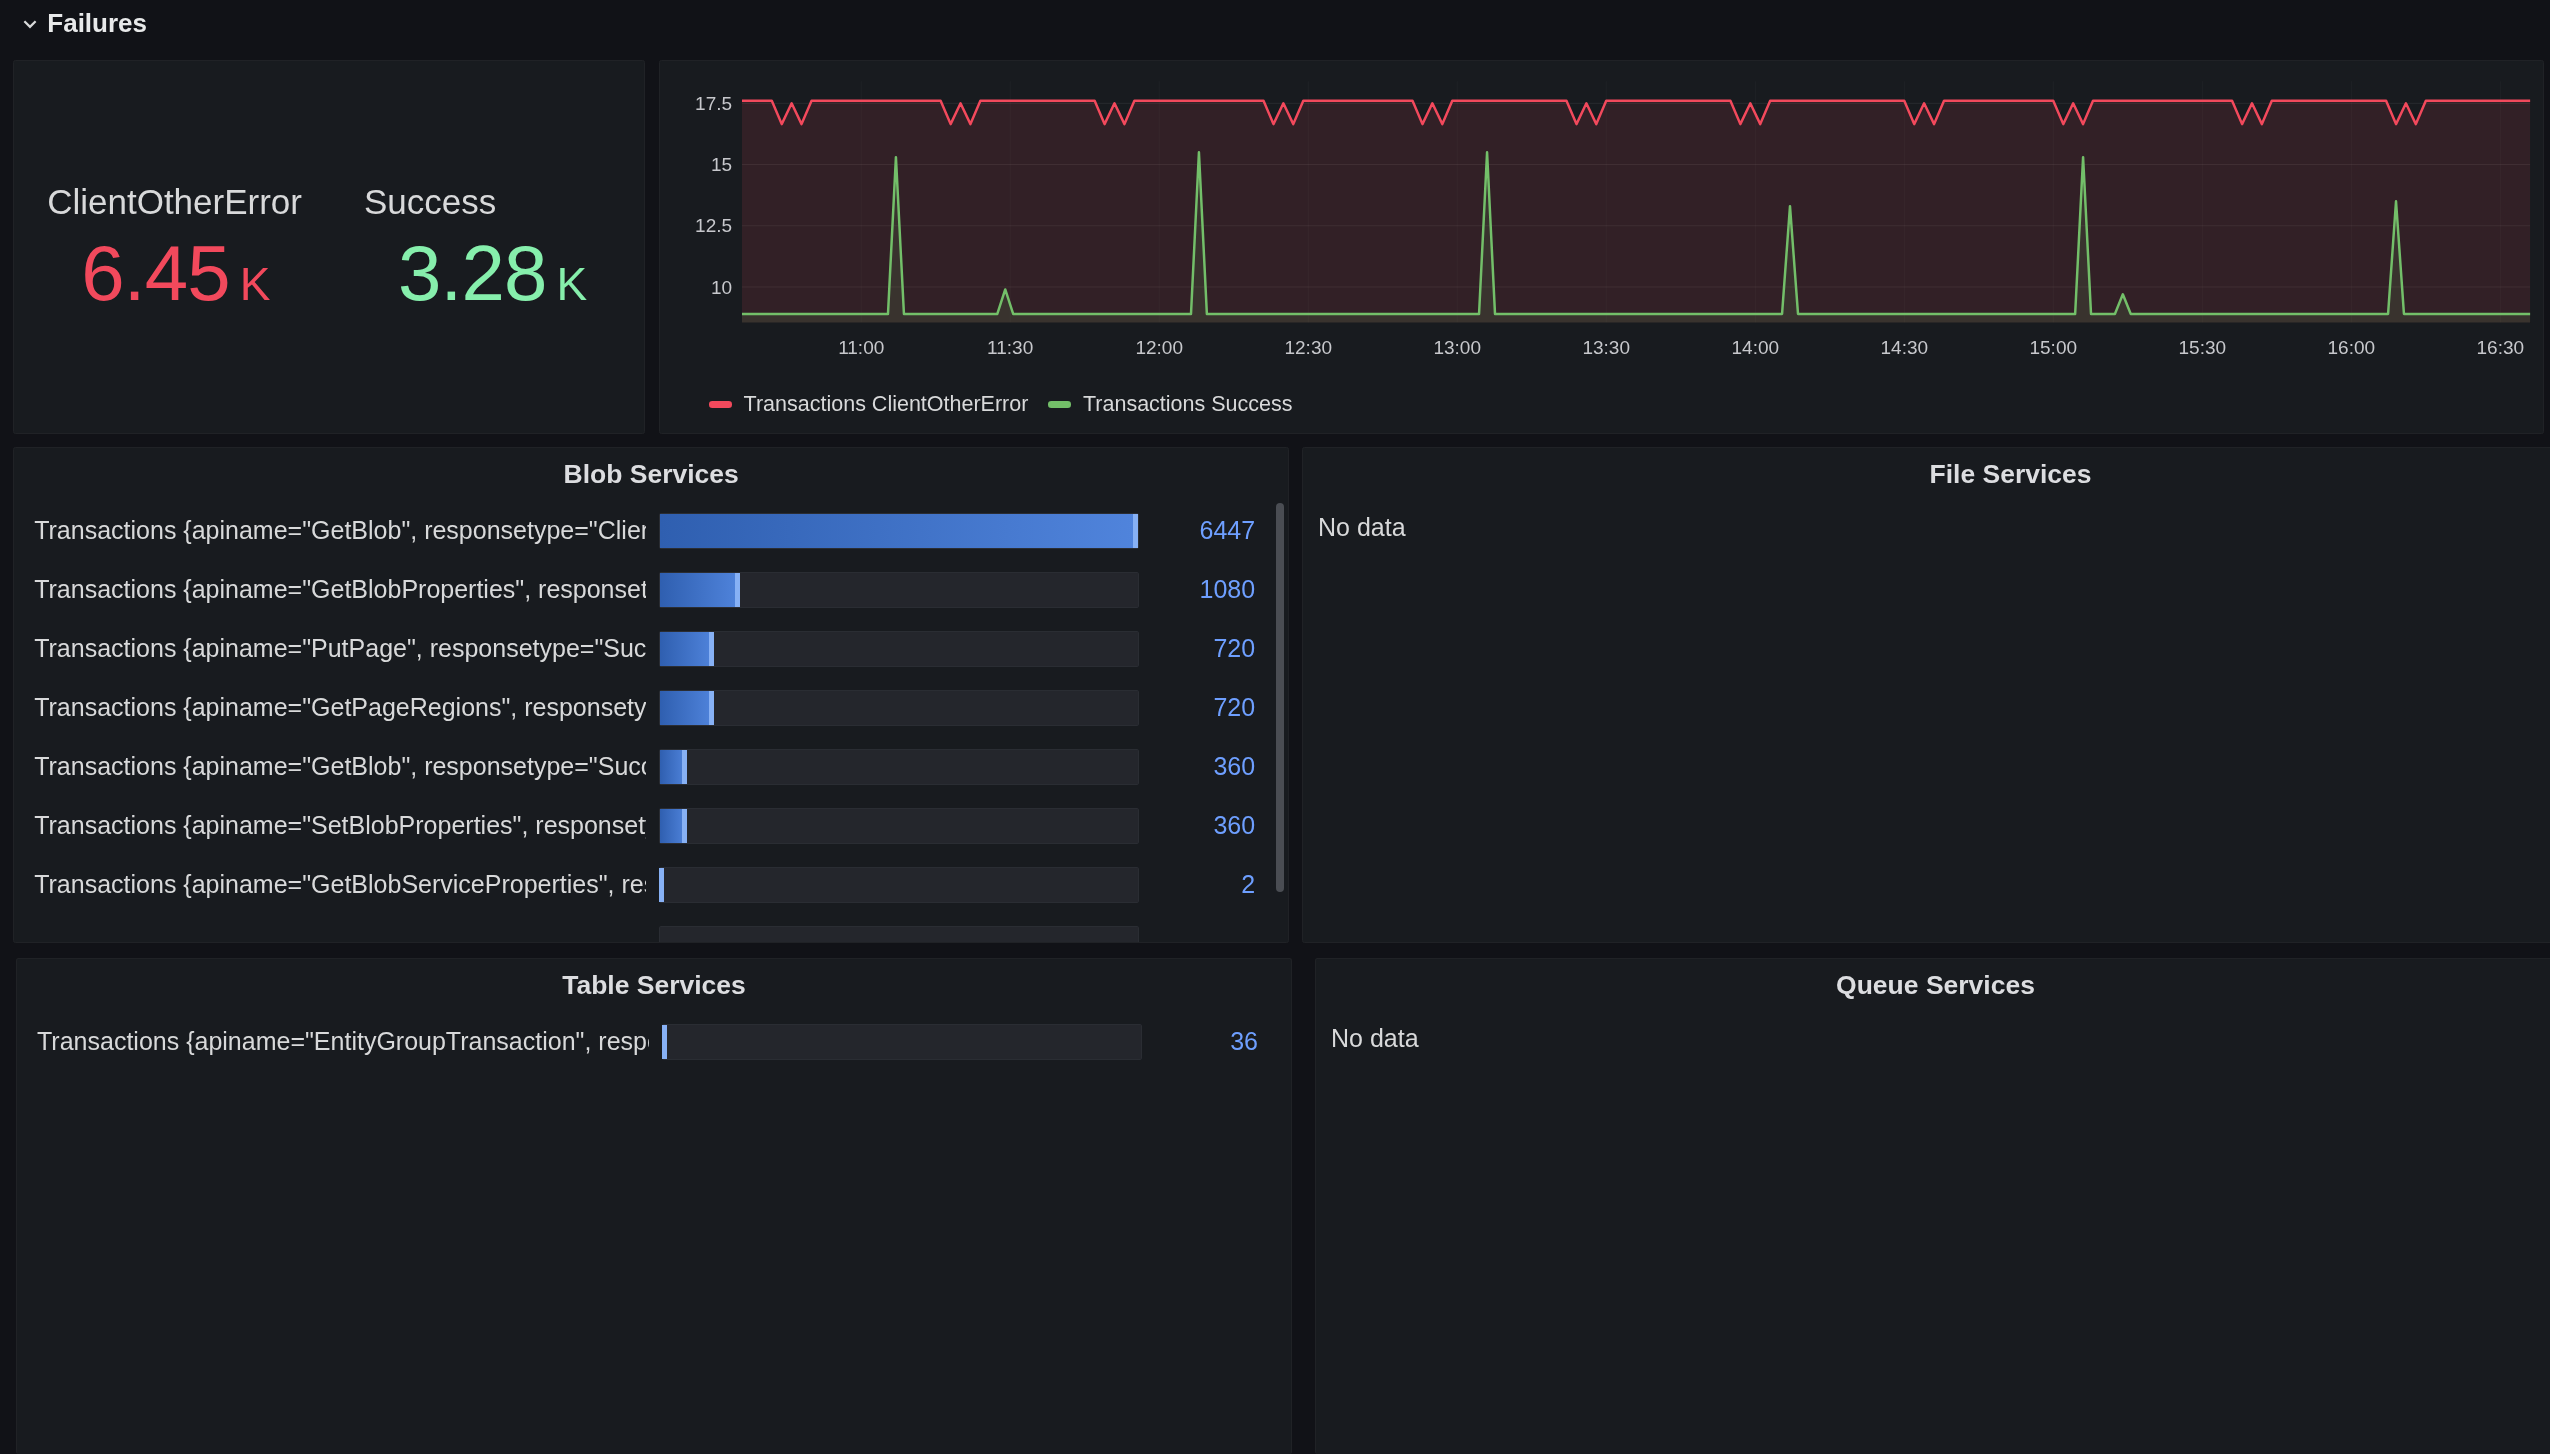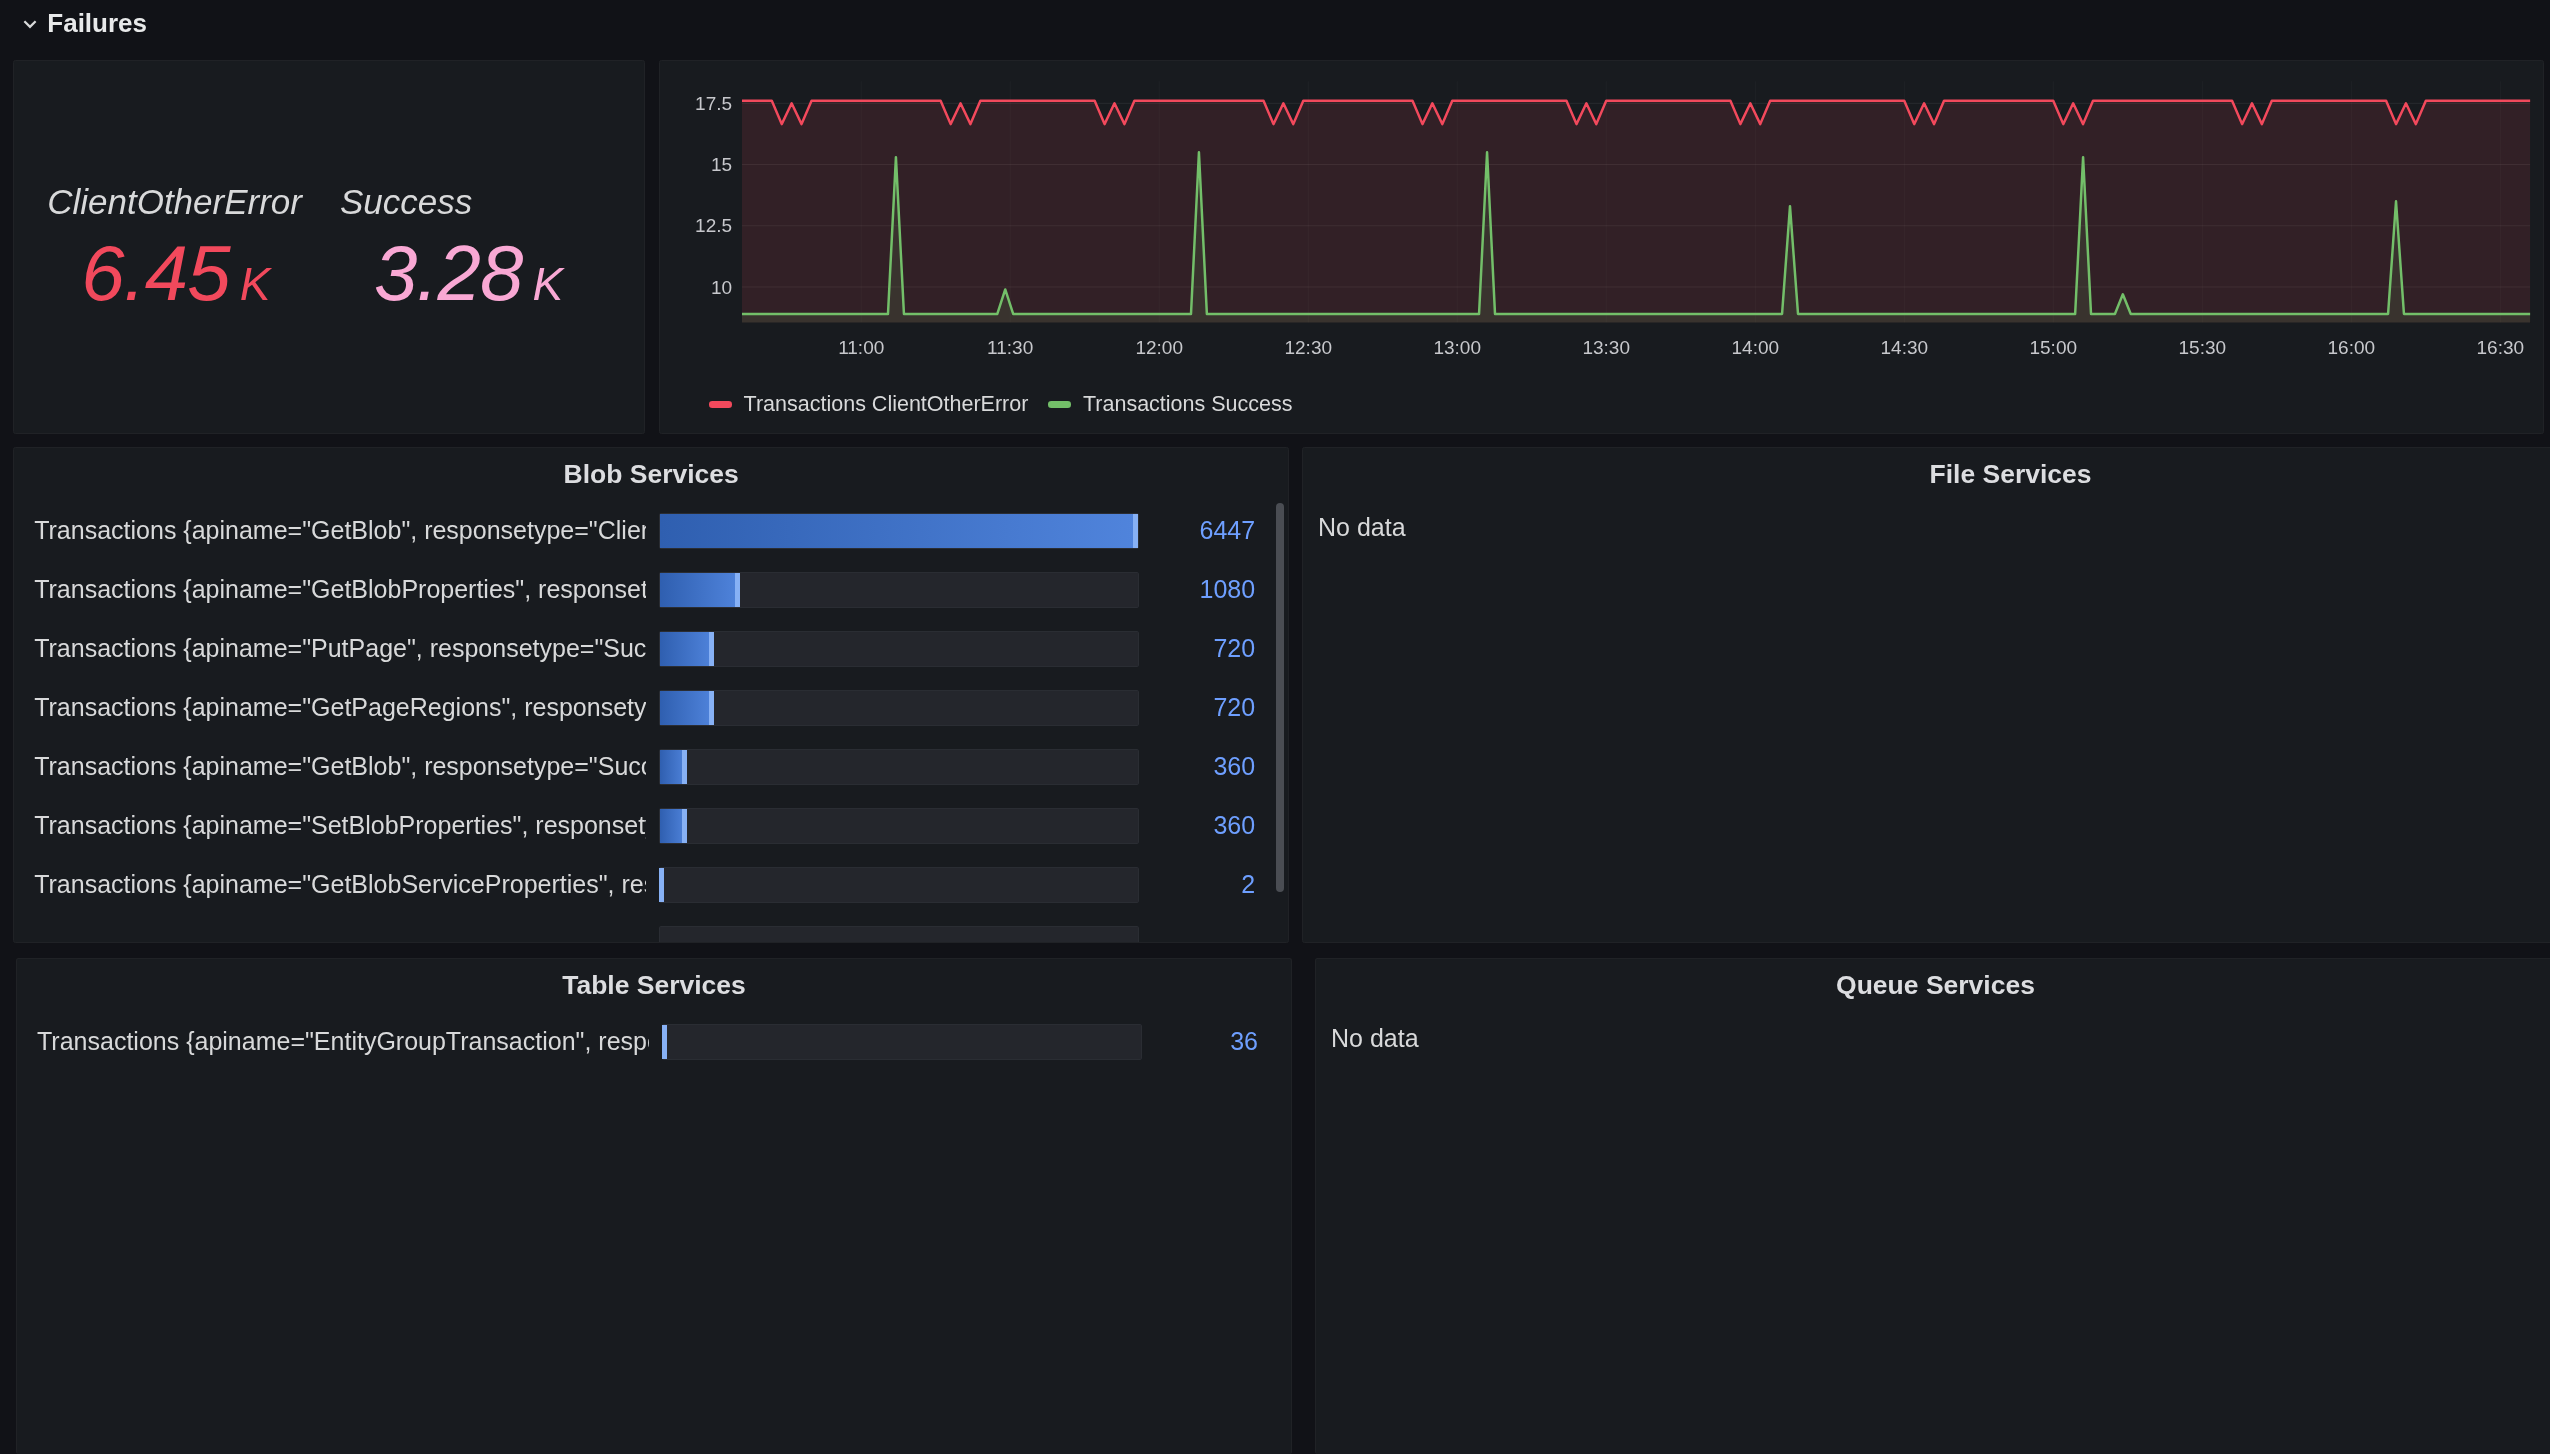--- a/index.html
+++ b/index.html
@@ -23,21 +23,21 @@
   .row-header {
     position: absolute; top: 8.3px; left: 21px;
     display: flex; align-items: center; gap: 8.3px;
     font-size: 26px; font-weight: 700; color: #e8e9ea;
     cursor: pointer;
   }
   
   .stat-panel { left: 13.2px; top: 60px; width: 632px; height: 374px; }
   .stat-body {
     height: 100%; display: flex; align-items: center;
-    padding-left: 33px; gap: 38px; font-style: italic;
+    padding-left: 33px; gap: 62px;
   }
   .stat { display: flex; flex-direction: column; }
   .stat-label { font-size: 35px; color: #d8d9da; margin-bottom: 11.6px; }
   .stat-value { font-size: 78px; font-weight: 500; line-height: 1; display: flex; align-items: baseline; letter-spacing: -0.8px; margin-left: 34px; }
   .stat-unit { font-size: 46px; margin-left: 10px; }
   
   .chart-panel { left: 659px; top: 60px; width: 1885px; height: 374px; }
   .chart-svg { position: absolute; left: 8.3px; top: 6.6px; }
   .tick { font-family: "Liberation Sans", sans-serif; font-size: 23px; fill: #c7c8cc; }
   .ytick { text-anchor: end; }
@@ -97,21 +97,21 @@
   <div class="stat-body">
       <div class="stat">
         <div class="stat-label">ClientOtherError</div>
         <div class="stat-value" style="color:#F2495C">
           <span>6.45</span>
           <span class="stat-unit">K</span>
         </div>
       </div>
       <div class="stat">
         <div class="stat-label">Success</div>
-        <div class="stat-value" style="color:#f9a8d4">
+        <div class="stat-value" style="color:#86efac">
           <span>3.28</span>
           <span class="stat-unit">K</span>
         </div>
       </div>
     </div>
 </div>
 
 <div class="panel chart-panel">
   <svg class="chart-svg" width="1870" height="314" viewBox="0 0 2260 380">
       <line class="vgrid" x1="232.3" y1="16" x2="232.3" y2="308"></line>

